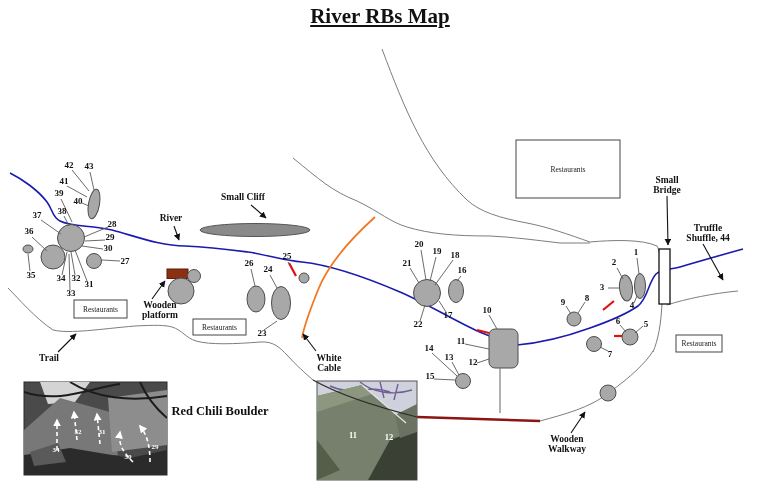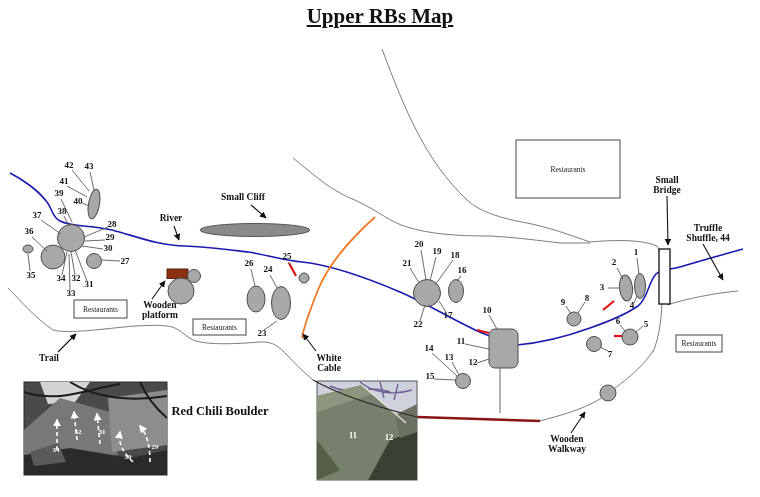--- a/index.html
+++ b/index.html
@@ -10,21 +10,21 @@
   svg{position:absolute;top:0;left:0;}
   .num{font-family:"Liberation Serif",serif;font-weight:bold;font-size:9px;fill:#111;}
   .maplabel{font-family:"Liberation Serif",serif;font-weight:bold;fill:#111;}
   .boxlabel{font-family:"Liberation Serif",serif;font-size:7.5px;fill:#222;}
   .photonum{font-family:"Liberation Serif",serif;font-weight:bold;fill:#ffffff;}
 </style>
 </head>
 <body>
 
 <div class="canvas">
-  <div class="title">Upper RBs Map</div>
+  <div class="title">River RBs Map</div>
 
   <svg width="760" height="497" viewBox="0 0 760 497">
     <defs>
       <marker id="arrow" markerWidth="7" markerHeight="7" refX="5.5" refY="3" orient="auto">
         <path d="M0,0 L6,3 L0,6 Z" fill="#111"></path>
       </marker>
       <marker id="warrow" markerWidth="6" markerHeight="6" refX="4" refY="2.5" orient="auto">
         <path d="M0,0 L5,2.5 L0,5 Z" fill="#ffffff"></path>
       </marker>
       <clipPath id="clip-photo1">

